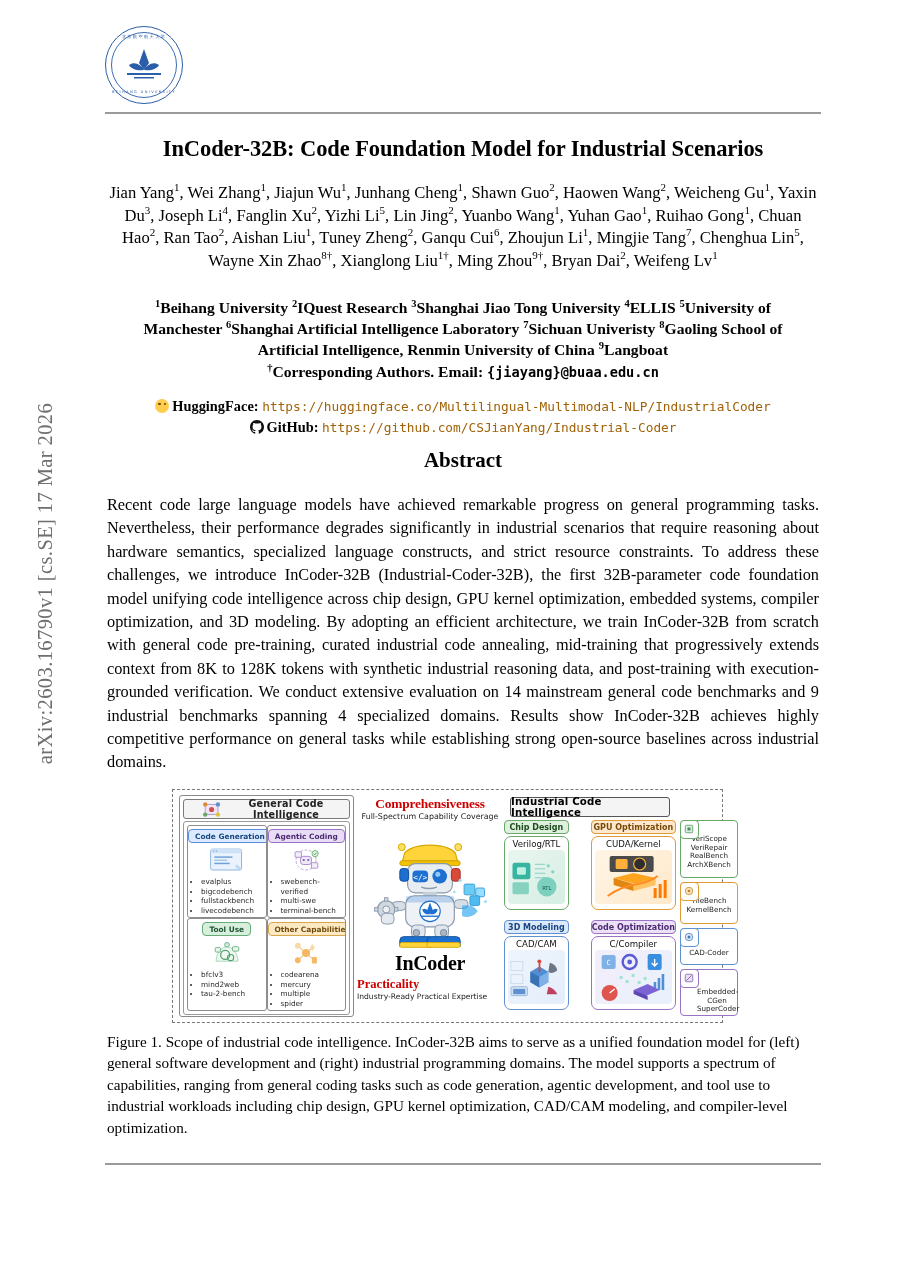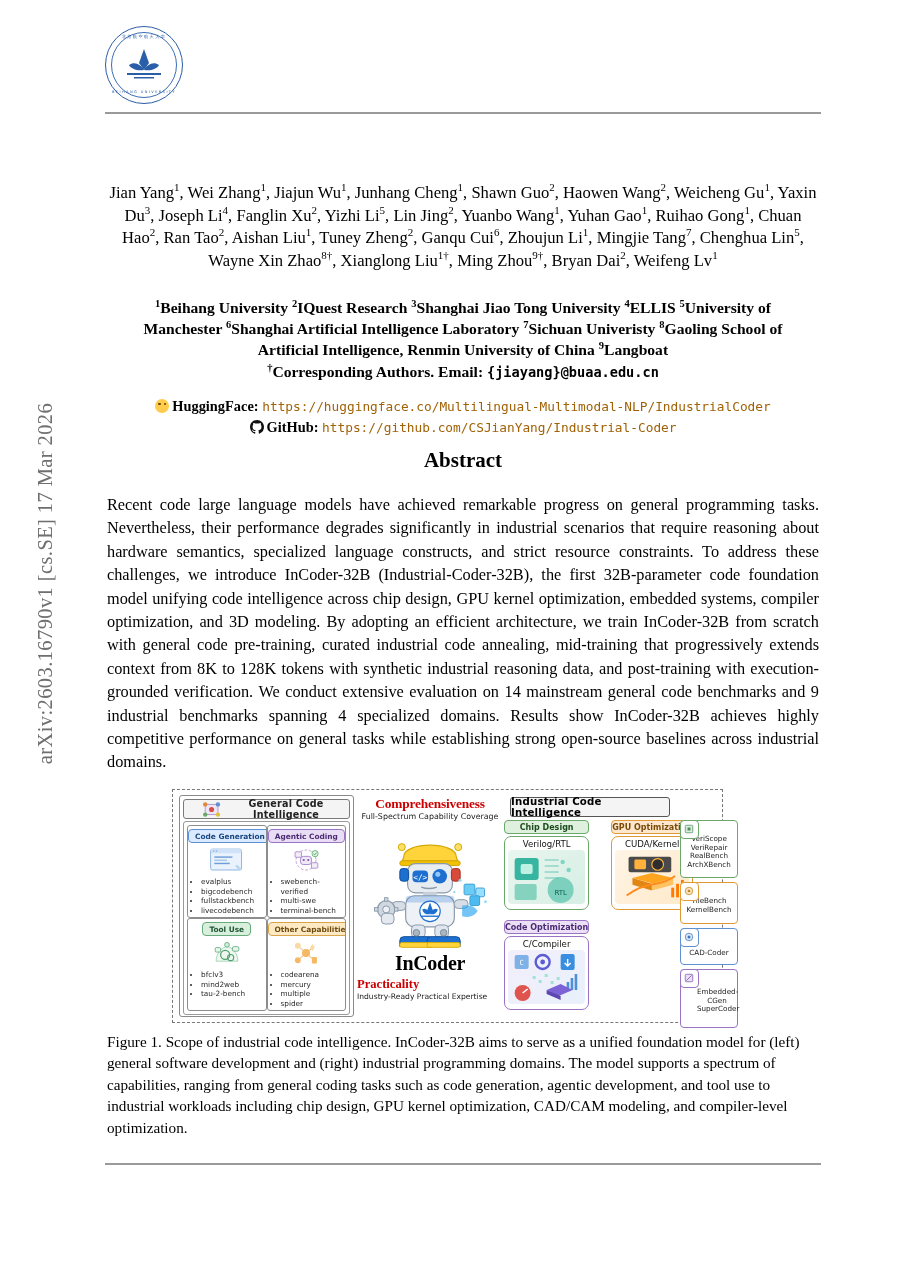--- a/index.html
+++ b/index.html
@@ -469,20 +469,21 @@
         <path d="M7 22 C13 18 19 22 22 27 C15 28 9 26 7 22 Z" fill="#2b5ea8"></path>
         <path d="M37 22 C31 18 25 22 22 27 C29 28 35 26 37 22 Z" fill="#2b5ea8"></path>
         <path d="M12 34 L32 34 L32 35.5 L12 35.5 Z" fill="#2b5ea8"></path>
       </svg>
       <div class="bottomtext">BEIHANG UNIVERSITY</div>
     </div>
   </div>
 
   <div id="header-rule"></div>
 
+  <div id="title">InCoder-32B: Code Foundation Model for Industrial Scenarios</div>
 
   <div id="authors">Jian Yang<sup>1</sup>, Wei Zhang<sup>1</sup>, Jiajun Wu<sup>1</sup>, Junhang Cheng<sup>1</sup>, Shawn Guo<sup>2</sup>, Haowen Wang<sup>2</sup>, Weicheng Gu<sup>1</sup>, Yaxin Du<sup>3</sup>, Joseph Li<sup>4</sup>, Fanglin Xu<sup>2</sup>, Yizhi Li<sup>5</sup>, Lin Jing<sup>2</sup>, Yuanbo Wang<sup>1</sup>, Yuhan Gao<sup>1</sup>, Ruihao Gong<sup>1</sup>, Chuan Hao<sup>2</sup>, Ran Tao<sup>2</sup>, Aishan Liu<sup>1</sup>, Tuney Zheng<sup>2</sup>, Ganqu Cui<sup>6</sup>, Zhoujun Li<sup>1</sup>, Mingjie Tang<sup>7</sup>, Chenghua Lin<sup>5</sup>, Wayne Xin Zhao<sup>8†</sup>, Xianglong Liu<sup>1†</sup>, Ming Zhou<sup>9†</sup>, Bryan Dai<sup>2</sup>, Weifeng Lv<sup>1</sup></div>
 
   <div id="affiliations"><sup>1</sup>Beihang University <sup>2</sup>IQuest Research <sup>3</sup>Shanghai Jiao Tong University <sup>4</sup>ELLIS <sup>5</sup>University of Manchester <sup>6</sup>Shanghai Artificial Intelligence Laboratory <sup>7</sup>Sichuan Univeristy <sup>8</sup>Gaoling School of Artificial Intelligence, Renmin University of China <sup>9</sup>Langboat<br><sup>†</sup>Corresponding Authors. Email: <span class="mono">{jiayang}@buaa.edu.cn</span></div>
 
   <div id="links">
     <div>
       <span class="hf-icon"></span><span class="lbl">HuggingFace:</span>
       <span class="url">https://huggingface.co/Multilingual-Multimodal-NLP/IndustrialCoder</span>
     </div>
@@ -718,20 +719,43 @@
                 <path d="M60 28 v7 l-22 6 v-7z" fill="#ffc260"></path>
                 <path d="M12 46 q14 -10 30 -12 q12 -2 20 -8" stroke="#ff8a1f" stroke-width="2" fill="none"></path>
                 <rect x="58" y="38" width="3" height="10" fill="#ff7a00"></rect>
                 <rect x="63" y="34" width="3" height="14" fill="#ff7a00"></rect>
                 <rect x="68" y="30" width="3" height="18" fill="#ff7a00"></rect>
               </svg>
             </div>
           </div>
         </div>
 
+        <div class="ind-cell">
+          <div class="ind-chip" style="background:#dbe9fb;border-color:#5f90cf;color:#17457f;">3D Modeling</div>
+          <div class="ind-box" style="border-color:#5f90cf;">
+            <div class="cap">CAD/CAM</div>
+            <div class="pic" style="background:linear-gradient(135deg,#eff5fd,#e3edfa);">
+              <svg viewBox="0 0 76 54" width="100%" height="100%">
+                <g stroke="#b9cfe8" stroke-width="0.8" fill="none">
+                  <rect x="4" y="6" width="16" height="12"></rect>
+                    <rect x="4" y="24" width="16" height="12"></rect>
+                </g>
+                <path d="M30 20 l12 -7 l12 7 v14 l-12 7 l-12 -7z" fill="#4f8fd6"></path>
+                <path d="M30 20 l12 7 v14 l-12 -7z" fill="#3a72b4"></path>
+                <path d="M42 27 l12 -7 v14 l-12 7z" fill="#7fb1e6"></path>
+                <rect x="41" y="6" width="2.4" height="14" fill="#d8453c"></rect>
+                <circle cx="42" cy="6" r="2.6" fill="#d8453c"></circle>
+                <path d="M56 8 q8 2 10 10 q-6 6 -12 2z" fill="#6b7785"></path>
+                <rect x="4" y="40" width="22" height="12" rx="1.5" fill="#cfe0f2" stroke="#7fa8d6" stroke-width="0.9"></rect>
+                <rect x="7" y="43" width="16" height="7" fill="#5f90cf"></rect>
+                <path d="M54 40 q8 2 12 10 h-14z" fill="#c0415f"></path>
+              </svg>
+            </div>
+          </div>
+        </div>
 
         <div class="ind-cell">
           <div class="ind-chip" style="background:#ece0f6;border-color:#9a73c4;color:#4b2b73;">Code Optimization</div>
           <div class="ind-box" style="border-color:#9a73c4;">
             <div class="cap">C/Compiler</div>
             <div class="pic" style="background:linear-gradient(135deg,#f3eefb,#e8f1fb);">
               <svg viewBox="0 0 76 54" width="100%" height="100%">
                 <rect x="6" y="5" width="14" height="14" rx="2" fill="#7fb1e6"></rect>
                 <text x="13" y="15" font-family="DejaVu Sans Mono, monospace" font-size="7" fill="#fff" text-anchor="middle">C</text>
                 <circle cx="34" cy="12" r="7" fill="none" stroke="#5b5bd6" stroke-width="2.4"></circle>
@@ -788,21 +812,21 @@
         <div class="bench-group" style="top:108px; height:37px; border-color:#5f90cf;">
           <div class="bicon" style="border-color:#5f90cf;">
             <svg viewBox="0 0 16 16" width="12" height="12">
               <circle cx="8" cy="8" r="5" fill="#dce9f8" stroke="#3f76bb" stroke-width="1"></circle>
               <circle cx="8" cy="8" r="2" fill="#3f76bb"></circle>
             </svg>
           </div>
           <div style="padding-top:6px;">CAD-Coder</div>
         </div>
 
-        <div class="bench-group" style="top:149px; height:59px; border-color:#9a73c4;padding-left:16px;">
+        <div class="bench-group" style="top:149px; height:47px; border-color:#9a73c4;padding-left:16px;">
           <div class="bicon" style="border-color:#9a73c4;">
             <svg viewBox="0 0 16 16" width="12" height="12">
               <rect x="3" y="3" width="10" height="10" rx="1.5" fill="#eadff6" stroke="#7a55aa" stroke-width="1"></rect>
               <path d="M4.5 11.5 L11.5 4.5" stroke="#7a55aa" stroke-width="1.1"></path>
             </svg>
           </div>
           <div style="padding-top:4px;">Embedded-</div>
           <div>CGen</div>
           <div>SuperCoder</div>
         </div>

